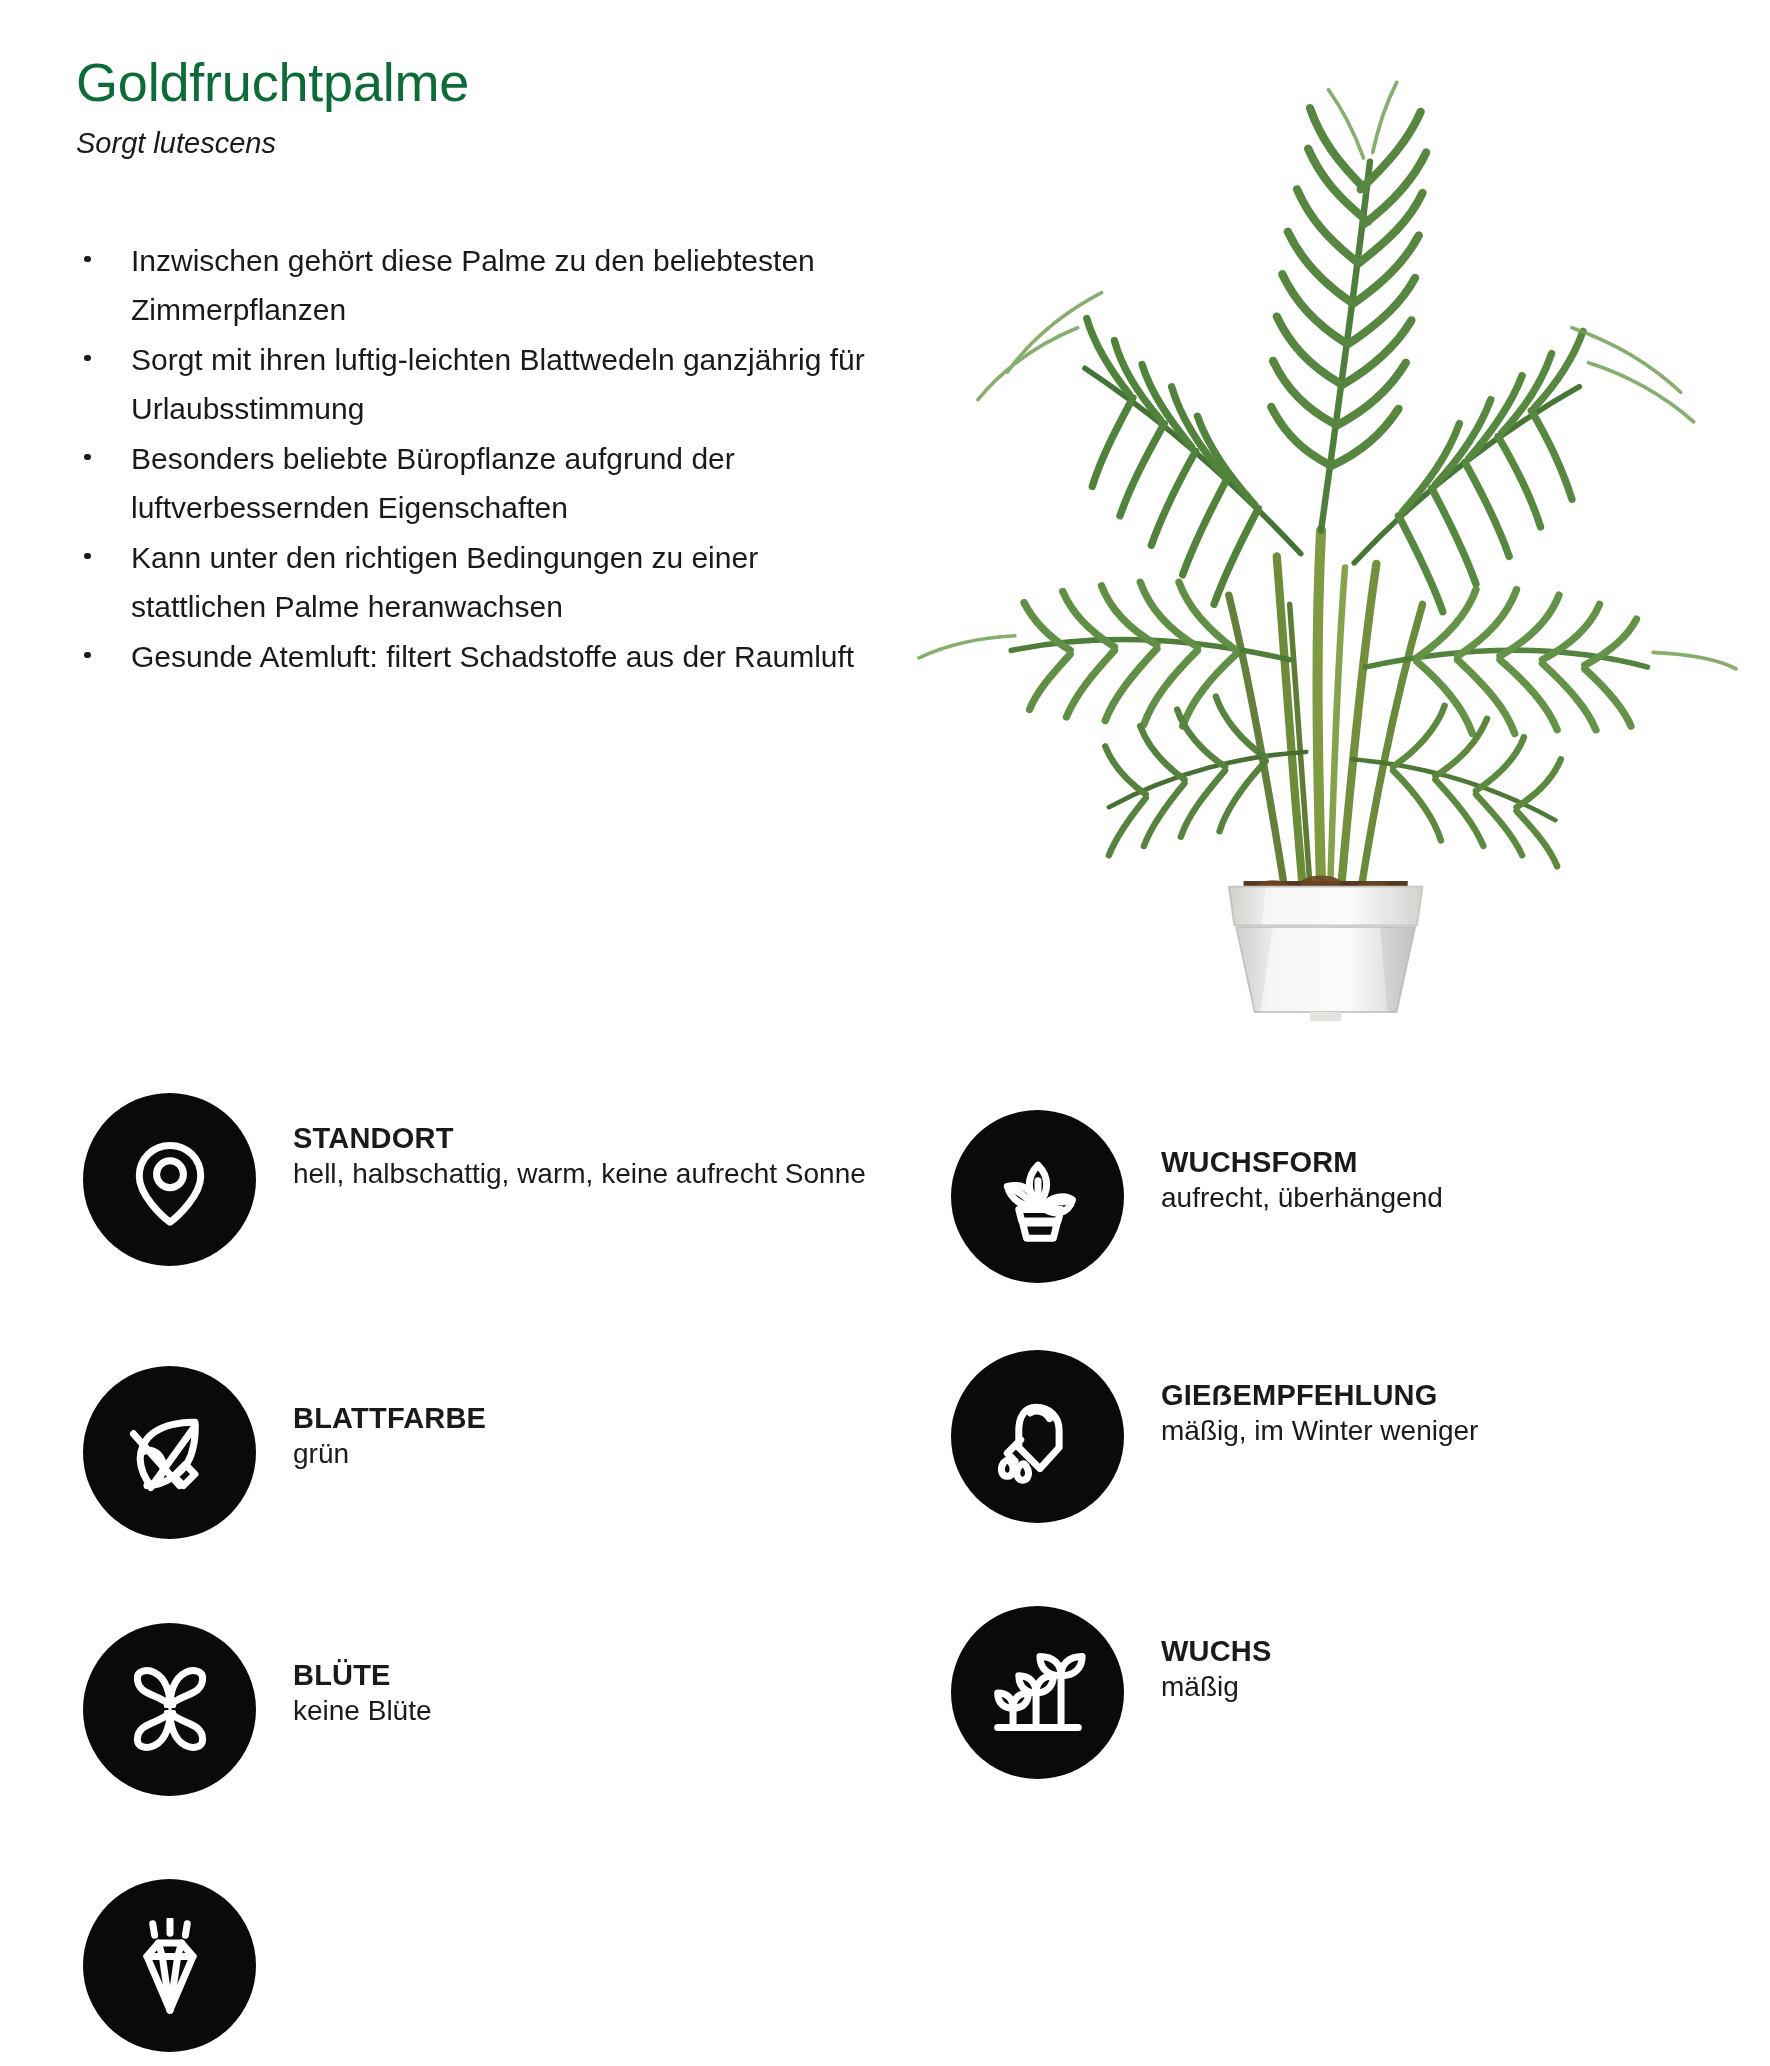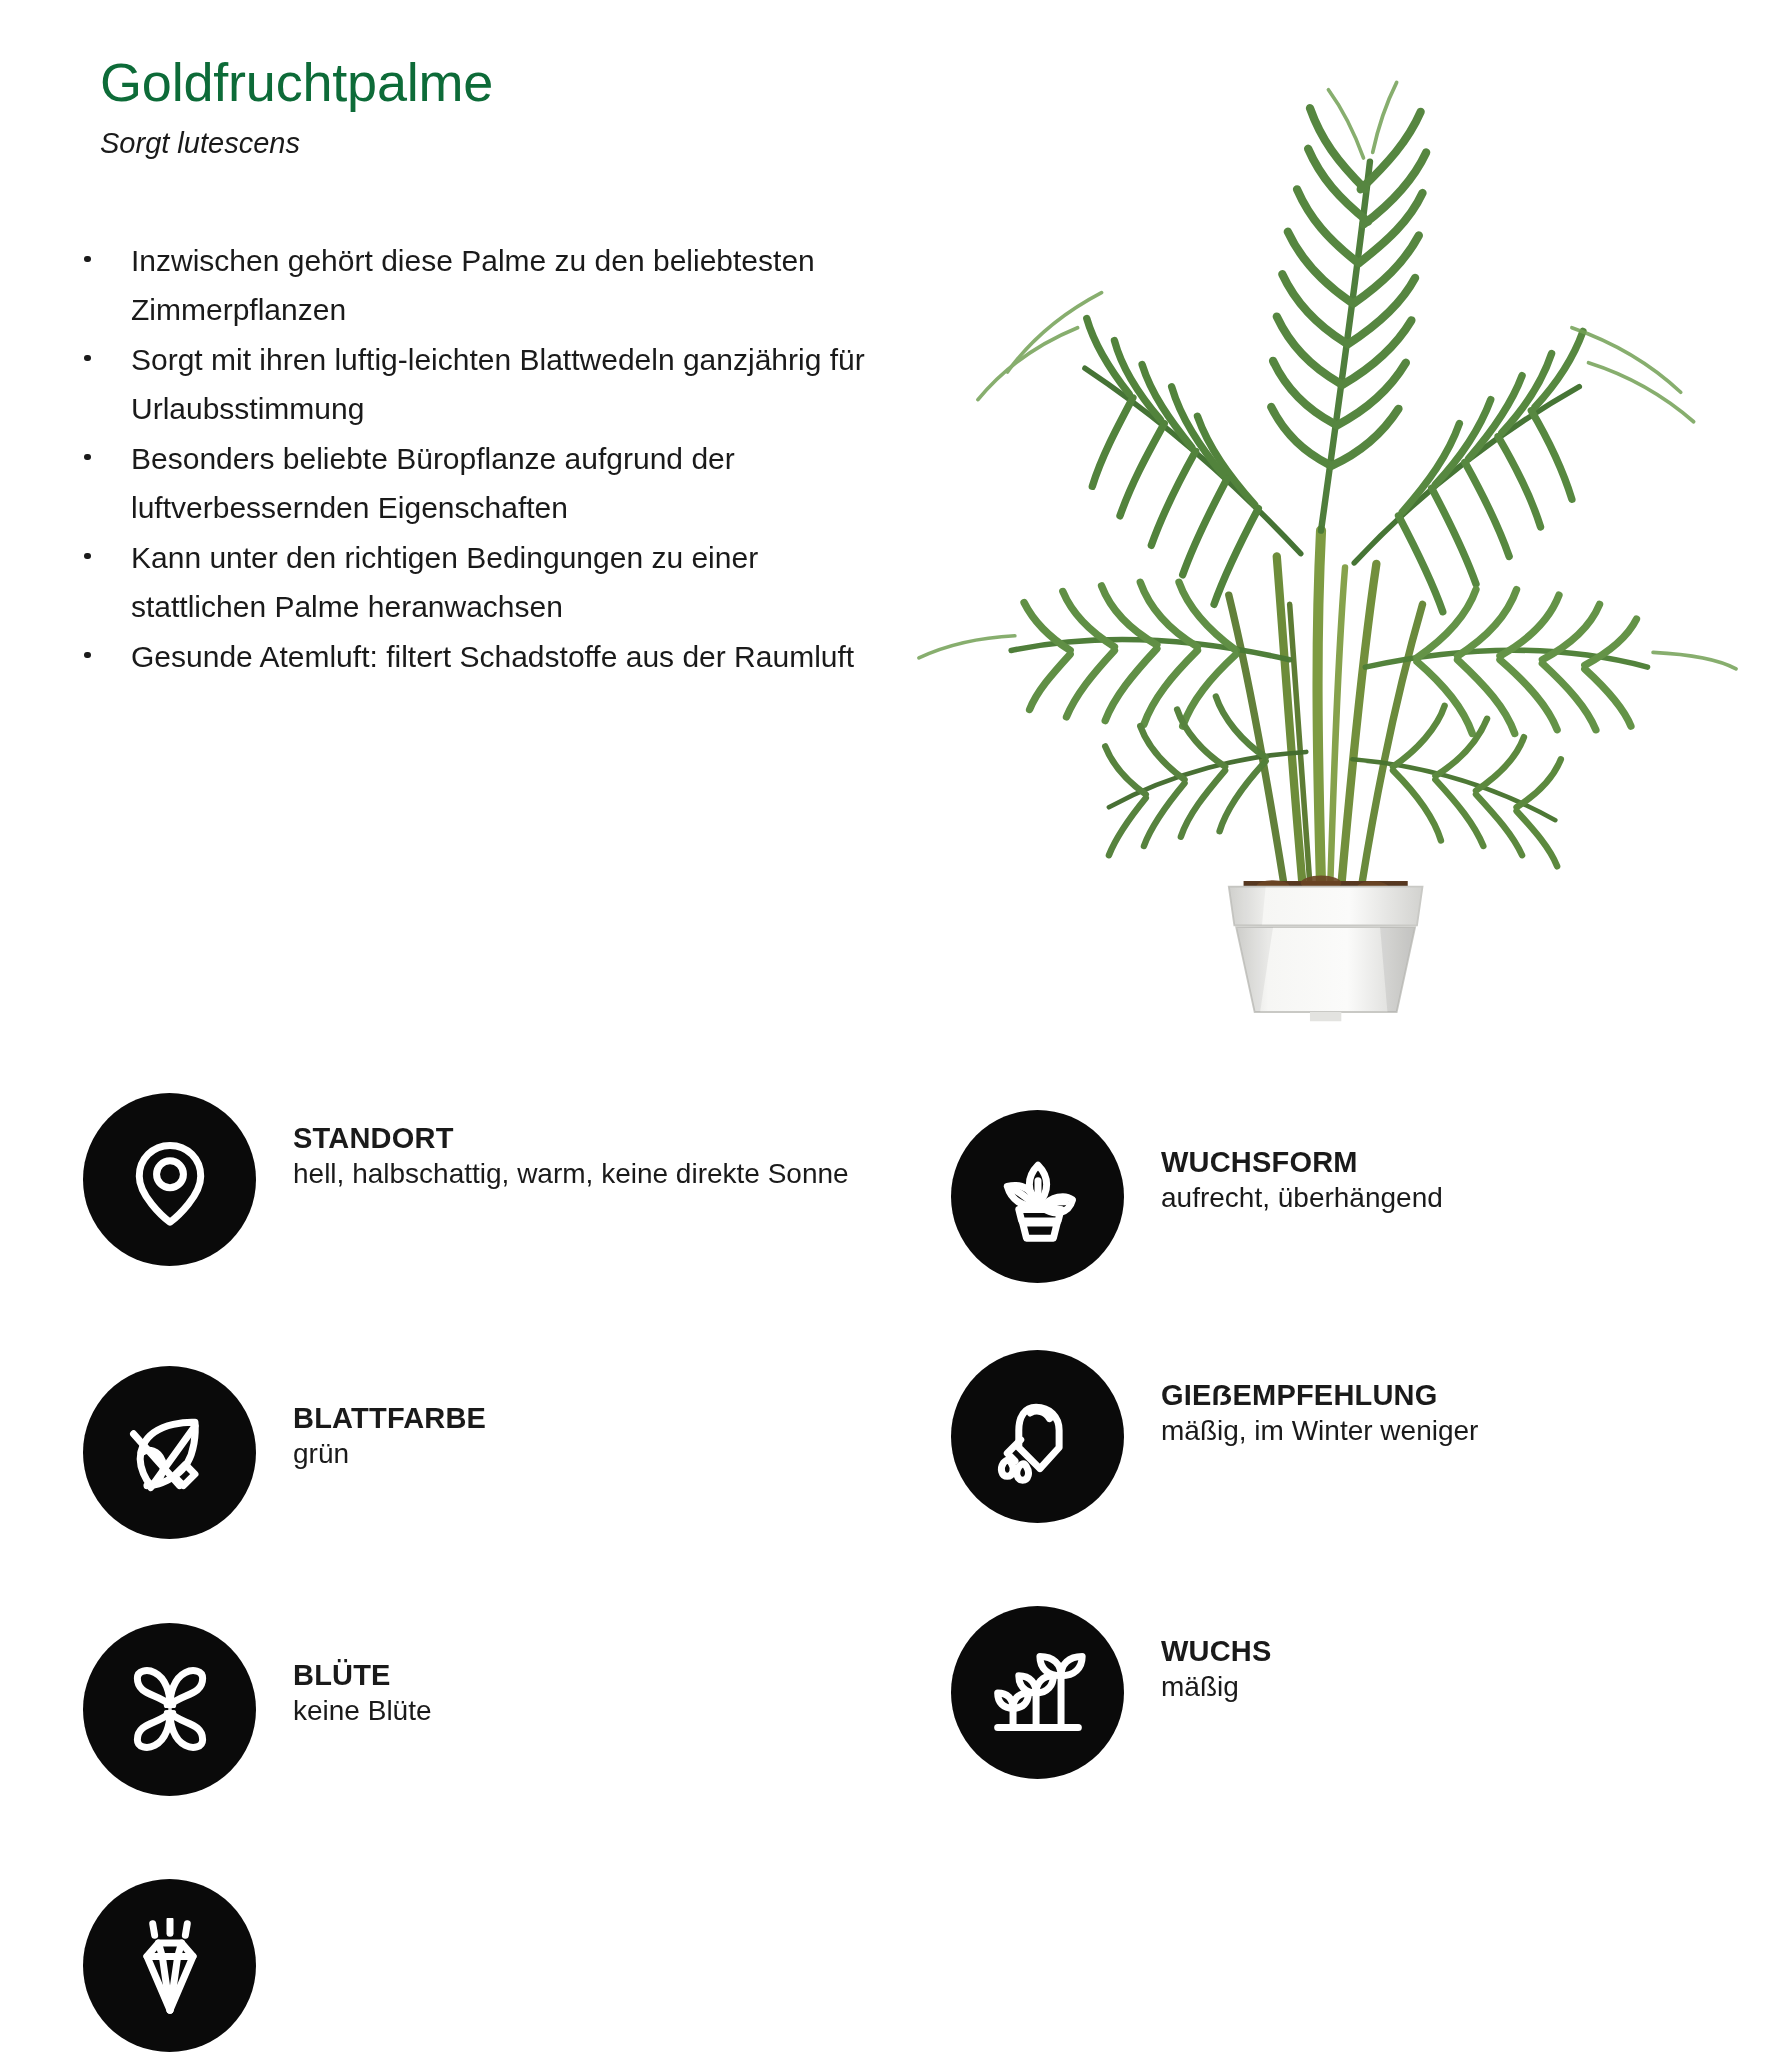--- a/index.html
+++ b/index.html
@@ -15,21 +15,20 @@
     color: #1a1a1a;
     overflow: hidden;
   }
 
   
   #title-block {
     position: absolute;
     left: 76px;
     top: 55px;
     width: 784px;
-    margin-left: 24px;
   }
   #plant-name {
     font-size: 54px;
     line-height: 1.0;
     font-weight: 400;
     color: #0d6b38;
     letter-spacing: -0.2px;
     margin: 0;
     white-space: nowrap;
   }
@@ -361,21 +360,21 @@
 
   <div class="attr-item row-left">
     <div class="attr-badge">
       <svg viewBox="0 0 100 100">
         <path d="M50 14 C 68 14 82 28 82 46 C 82 66 58 88 50 94 C 42 88 18 66 18 46 C 18 28 32 14 50 14 Z"></path>
         <circle cx="50" cy="44" r="14"></circle>
       </svg>
     </div>
     <div class="attr-text">
       <p class="attr-label">STANDORT</p>
-      <p class="attr-value">hell, halbschattig, warm, keine direkte Sonne</p>
+      <p class="attr-value">hell, halbschattig, warm, keine aufrecht Sonne</p>
     </div>
   </div>
 
   <div class="attr-item row-right">
     <div class="attr-badge">
       <svg viewBox="0 0 100 100">
         <path d="M50 58 C 38 46 38 30 50 18 C 62 30 62 46 50 58 Z"></path>
         <path d="M50 58 V 34"></path>
         <path d="M48 60 C 34 62 22 54 18 40 C 34 36 46 44 48 60 Z"></path>
         <path d="M48 60 C 40 54 34 48 26 44"></path>

